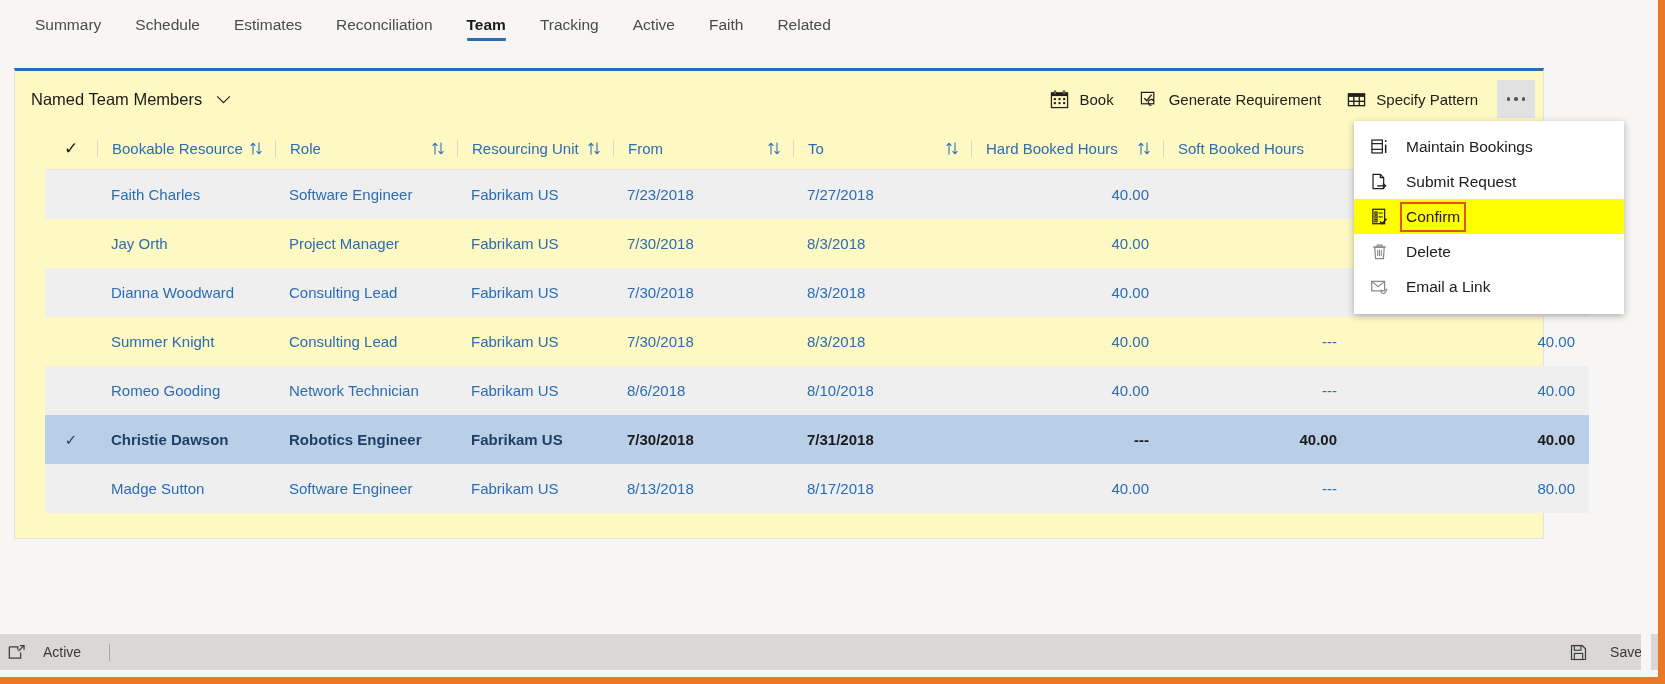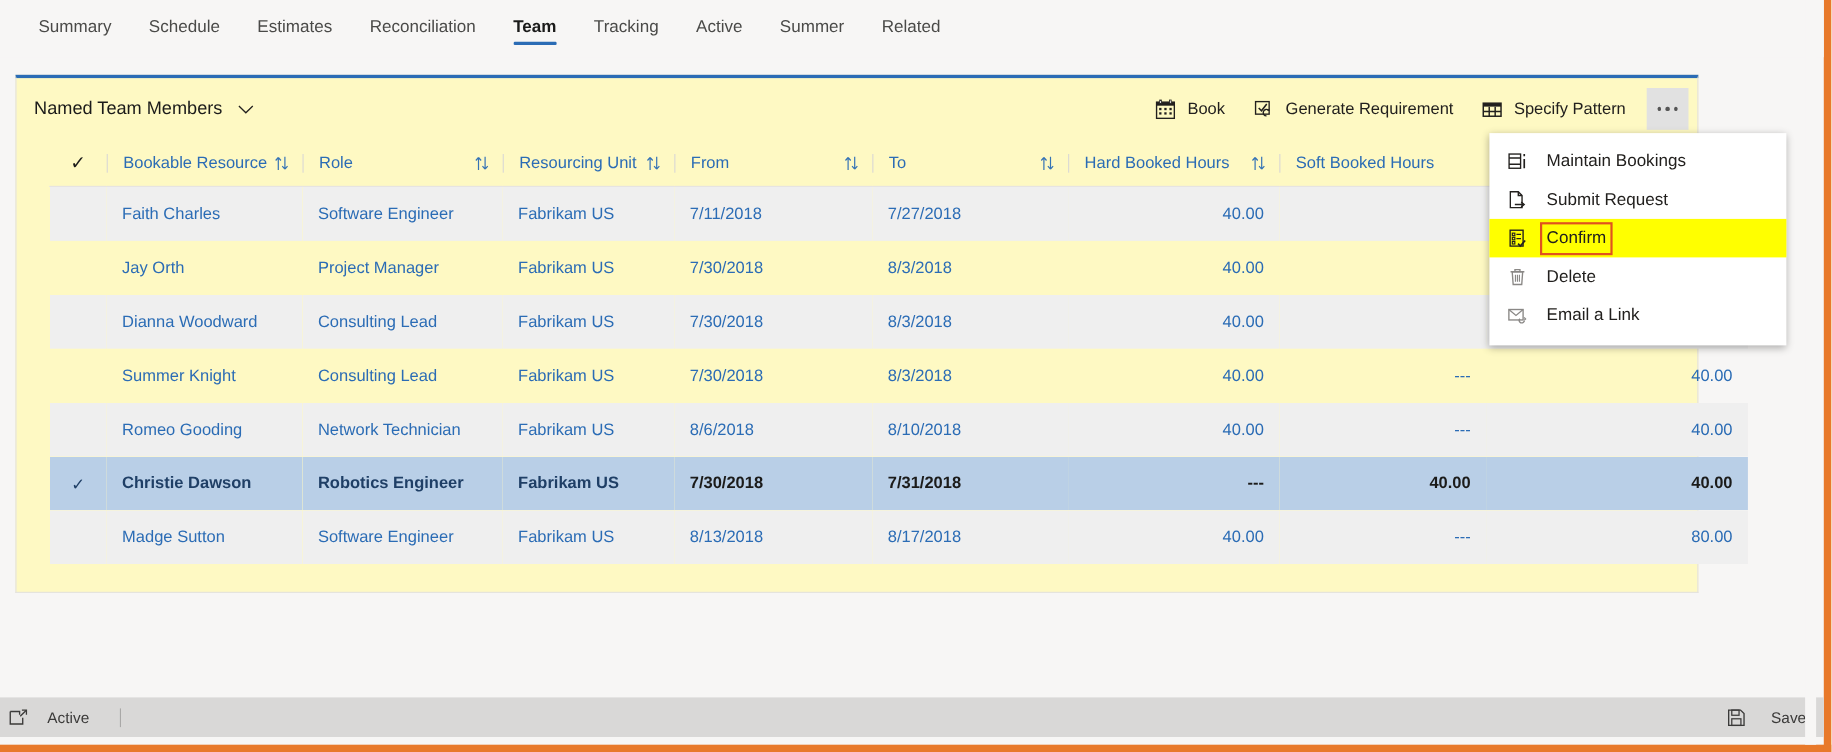--- a/index.html
+++ b/index.html
@@ -126,21 +126,21 @@
 <div class="app-frame">
 
   <div class="tabstrip">
     <div class="tab"><span>Summary</span></div>
     <div class="tab"><span>Schedule</span></div>
     <div class="tab"><span>Estimates</span></div>
     <div class="tab"><span>Reconciliation</span></div>
     <div class="tab active"><span>Team</span></div>
     <div class="tab"><span>Tracking</span></div>
     <div class="tab"><span>Active</span></div>
-    <div class="tab"><span>Summer</span></div>
+    <div class="tab"><span>Faith</span></div>
     <div class="tab"><span>Related</span></div>
   </div>
 
   <div class="grid-card">
 
     <div class="grid-toolbar">
 
       <div class="view-selector">
         <span class="view-title">Named Team Members</span>
         <svg class="chev" viewBox="0 0 16 10">
@@ -284,21 +284,21 @@
               </div>
           </th>
         </tr>
       </thead>
       <tbody>
         <tr class="alt">
           <td class="chk"></td>
           <td>Faith Charles</td>
           <td>Software Engineer</td>
           <td>Fabrikam US</td>
-          <td class="date">7/11/2018</td>
+          <td class="date">7/23/2018</td>
           <td class="date">7/27/2018</td>
           <td class="num">40.00</td>
           <td class="num"></td>
           <td class="num"></td>
         </tr>
         <tr>
           <td class="chk"></td>
           <td>Jay Orth</td>
           <td>Project Manager</td>
           <td>Fabrikam US</td>

